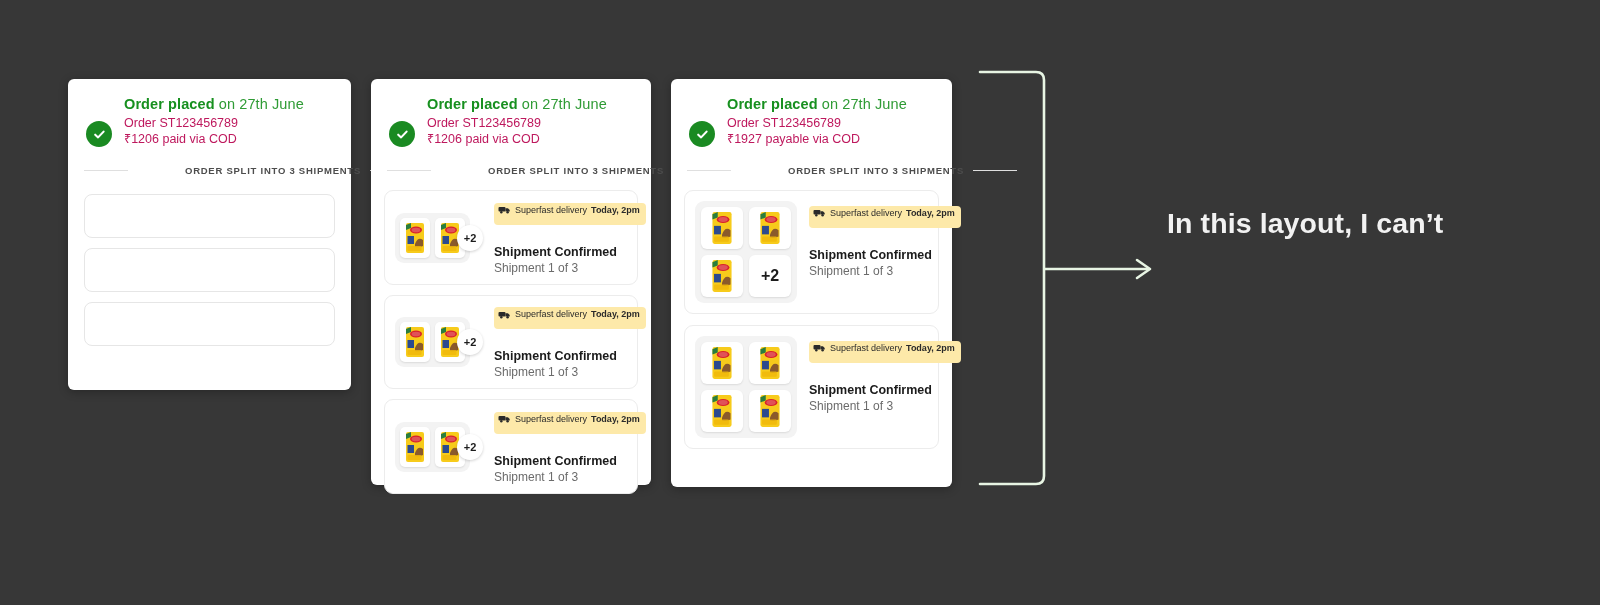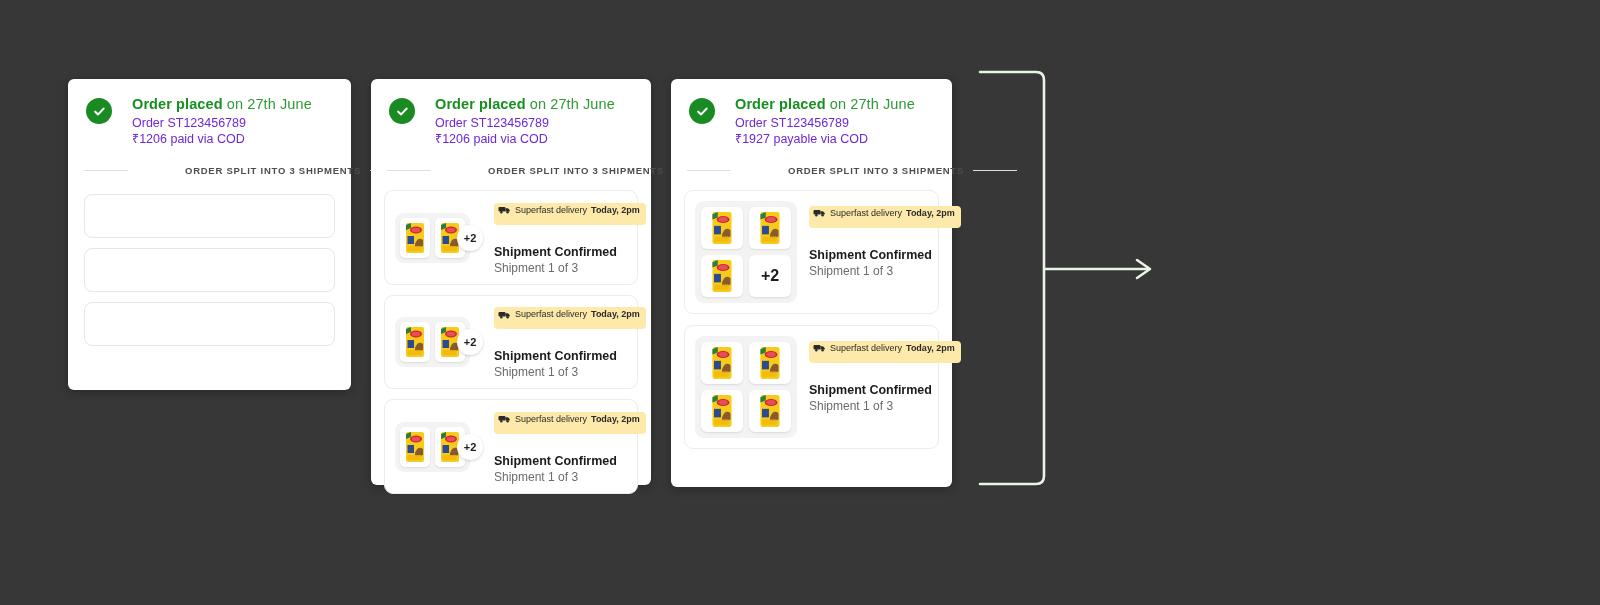--- a/index.html
+++ b/index.html
@@ -17,33 +17,33 @@
   .card {
     position: absolute;
     background: #ffffff;
     border-radius: 6px;
     box-shadow: 0 2px 10px rgba(0,0,0,.28);
   }
   #card-1 { left: 68px;  top: 79px;  width: 283px; height: 311px; }
   #card-2 { left: 371px; top: 79px;  width: 280px; height: 406px; }
   #card-3 { left: 671px; top: 79px;  width: 281px; height: 408px; }
 
-  .card-header { padding: 16px 16px 0 18px; display: flex; gap: 20px; }
+  .card-header { padding: 16px 16px 0 18px; display: flex; gap: 12px; align-items: flex-end; }
   .check-icon {
     width: 26px; height: 26px; border-radius: 50%;
     background: #1a8a22; flex: 0 0 auto;
     display: flex; align-items: center; justify-content: center;
     margin-top: 3px;
   }
   .check-icon svg { display: block; }
   .header-text { line-height: 1.25; }
   .order-title { font-size: 14.5px; font-weight: 700; color: #17901f; letter-spacing: .1px; }
   .order-title .light { font-weight: 400; color: #2f9b35; }
   .order-id, .order-pay {
-    font-size: 12.5px; color: #6d28d9; font-weight: 400; margin-top: 3px;
+    font-size: 12.5px; color: #be185d; font-weight: 400; margin-top: 3px;
   }
   .order-pay { margin-top: 0; }
 
   .split-divider {
     display: flex; align-items: center; gap: 9px;
     margin: 18px 16px 0 16px;
   }
   .split-divider .rule { height: 1px; background: #dfdfdf; flex: 1 1 auto; }
   .split-divider .rule.short { flex: 0 0 44px; }
   .split-label {
@@ -459,15 +459,16 @@
     </svg>
   </div>
   <div class="arrow">
     <svg width="118" height="28" viewBox="0 0 118 28" fill="none">
       <path d="M0 14 H104" stroke="#e8f5e4" stroke-width="2.4" stroke-linecap="round"></path>
       <path d="M93 5 L106 14 L93 23" stroke="#e8f5e4" stroke-width="2.6" fill="none" stroke-linecap="round" stroke-linejoin="round"></path>
     </svg>
   </div>
 
   <div class="annotation">
+    <div>In this layout, I can’t</div>
   </div>
 
 </div>
 
 </body></html>

